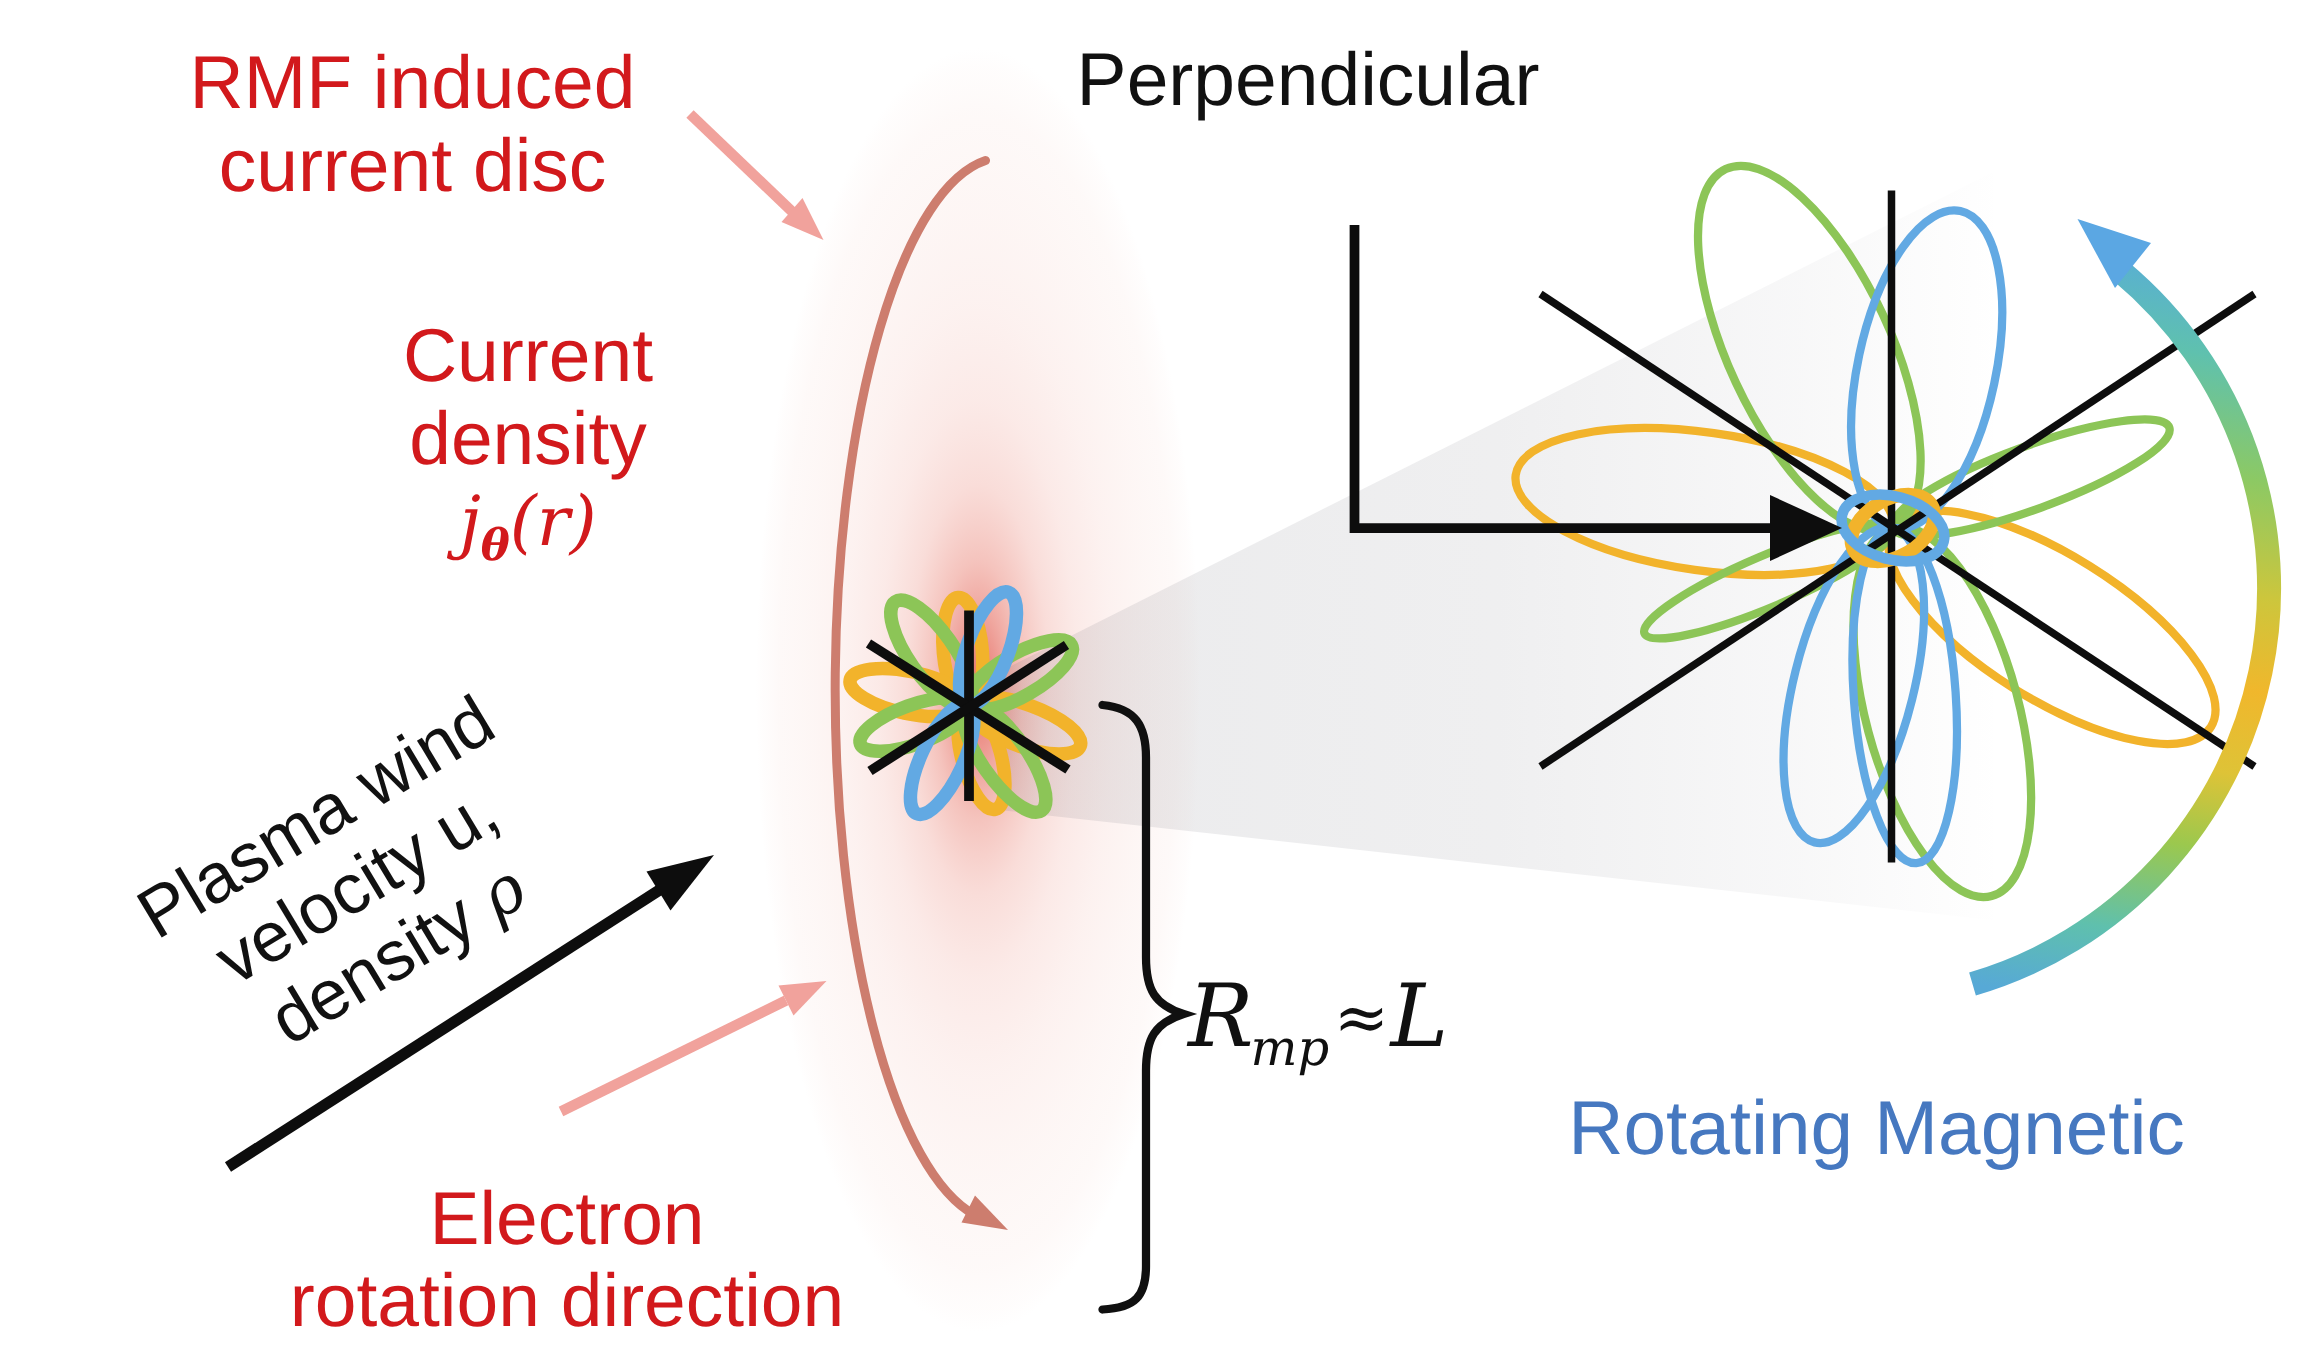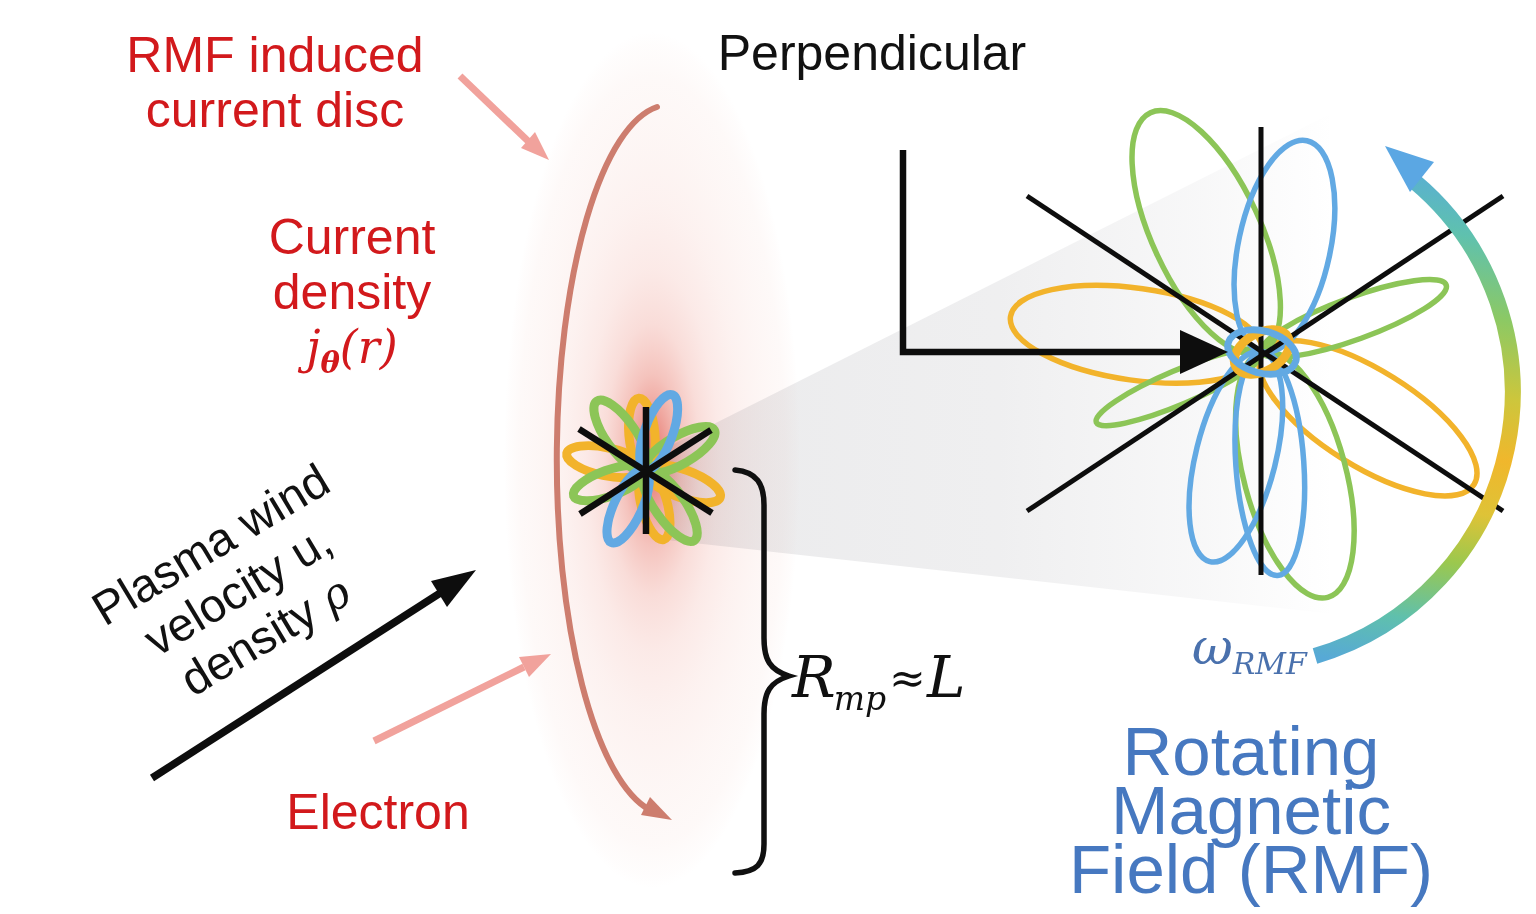--- a/index.html
+++ b/index.html
@@ -1,21 +1,21 @@
 <!DOCTYPE html>
 <html style="--red: #d2191c; --pink: #f1a29c; --salmon: #cd7d6e; --blue-title: #4678c0; --omega-blue: #4a71ad; --pet-green: #8cc557; --pet-yellow: #f2b32b; --pet-blue: #62a9e3; --ink: #0d0d0d;"><head>
 <meta charset="utf-8">
 <style>
   html,body{margin:0;padding:0;background:#fff;}
   .stage{position:relative;width:1536px;height:914px;overflow:hidden;background:#fff;}
   .stage svg{position:absolute;left:0;top:0;}
   .lbl{position:absolute;font-family:"Liberation Sans",sans-serif;font-size:50px;line-height:55px;
        text-align:center;color:#111;}
   .lbl.red{color:var(--red);}
-  .lbl.blue{color:var(--blue-title);font-size:69px;line-height:59px;}
+  .lbl.blue{color:var(--blue-title);font-size:51px;line-height:59px;}
   .lbl.rot{transform:rotate(-31deg);font-size:47px;line-height:53px;}
   .serifit{font-family:"DejaVu Serif",serif;font-style:italic;}
   .mathline{font-family:"DejaVu Serif",serif;font-style:italic;font-size:46px;line-height:54px;}
   .mathline .msub{font-size:29px;font-weight:bold;position:relative;top:10px;}
   .radius-lbl{position:absolute;left:792px;top:643px;color:#101010;white-space:nowrap;}
   .radius-lbl .big{font-family:"DejaVu Serif",serif;font-style:italic;font-size:58px;}
   .radius-lbl .sub{font-family:"DejaVu Serif",serif;font-style:italic;font-size:33px;position:relative;top:13px;left:-2px;}
   .radius-lbl .approx{font-family:"DejaVu Serif",serif;font-size:44px;position:relative;top:-4px;margin:0 1px;}
   .omega-lbl{position:absolute;left:1192px;top:618px;color:var(--omega-blue);white-space:nowrap;}
   .omega-lbl .sym{font-family:"DejaVu Serif",serif;font-style:italic;font-size:50px;}
@@ -157,24 +157,23 @@
   </div>
 
   <div class="lbl rot" style="left:58px;top:510px;width:360px;">
     <div>Plasma wind</div>
     <div>velocity u,</div>
     <div><span>density</span> <span class="serifit" style="font-size:44px;">ρ</span></div>
   </div>
 
   <div class="lbl red" style="left:178px;top:785px;width:400px;">
     <div>Electron</div>
+    <div>rotation direction</div>
   </div>
 
   <div class="radius-lbl"><span class="big">R</span><span class="sub">mp</span><span class="approx">≈</span><span class="big">L</span></div>
 
-  <div class="omega-lbl"><span class="sym">ω</span><span class="sub">RMF</span></div>
 
   <div class="lbl blue" style="left:1001px;top:722px;width:500px;">
     <div>Rotating Magnetic</div>
-    <div>Field (RMF)</div>
   </div>
 
 </div>
 
 </body></html>

